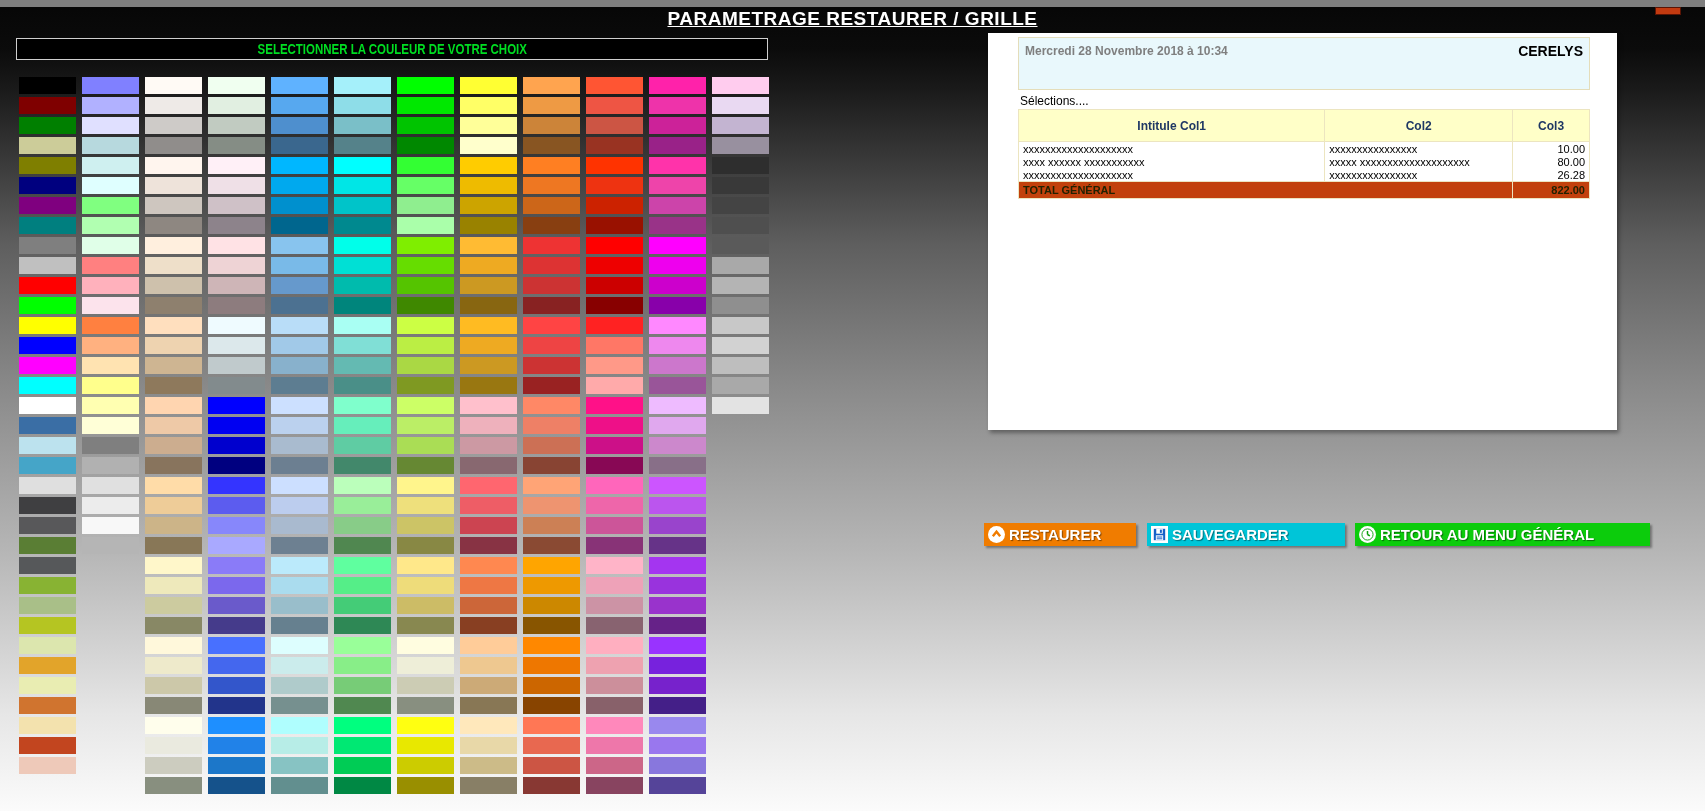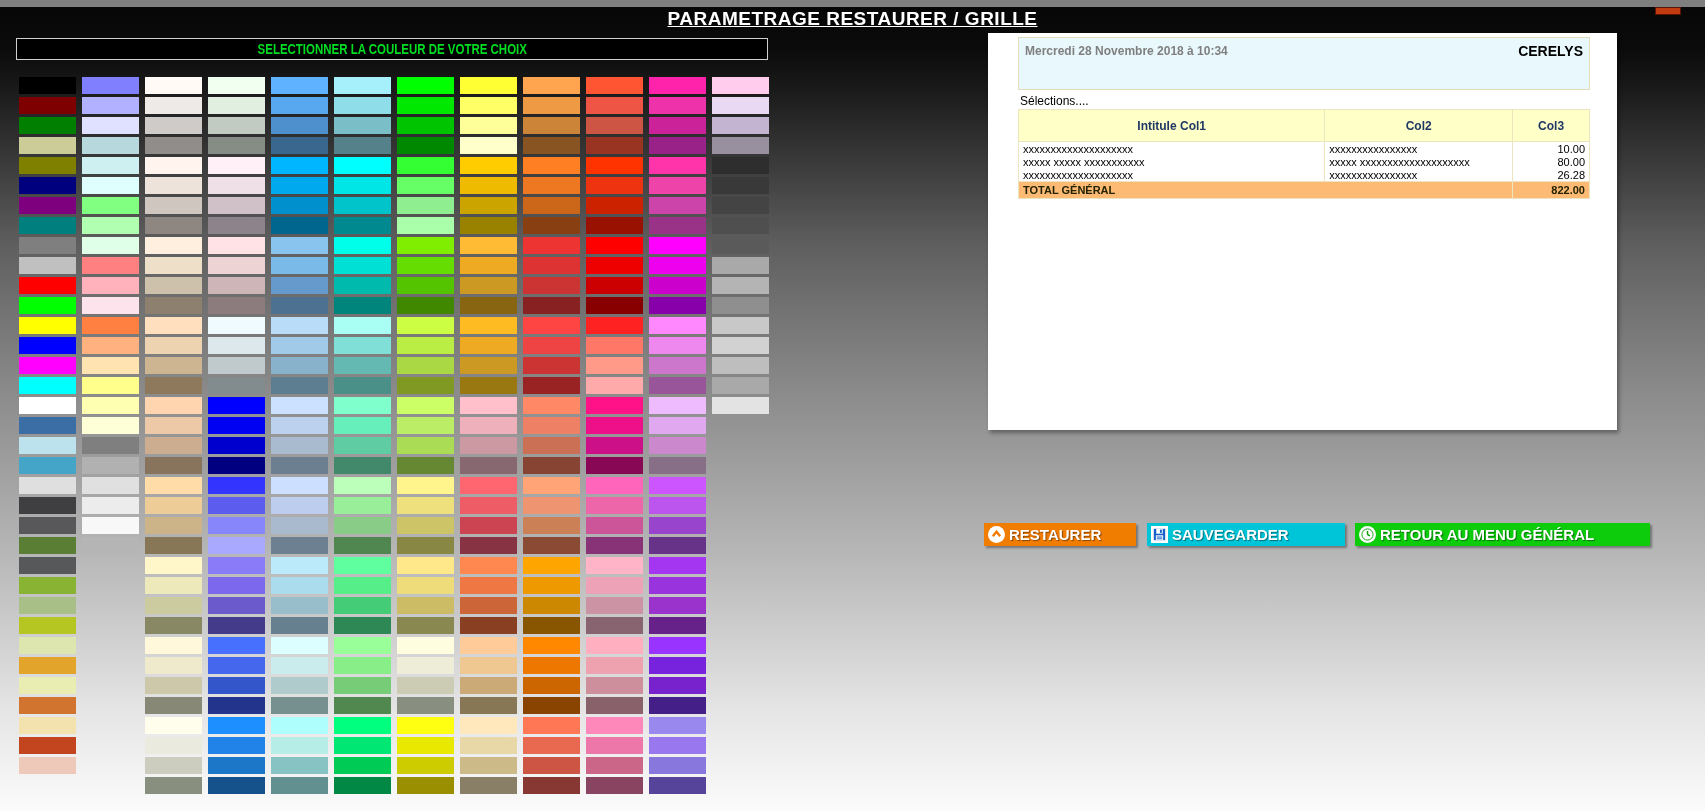--- a/index.html
+++ b/index.html
@@ -33,21 +33,21 @@
   .ph-title span{text-decoration:underline;}
   .selections{position:absolute;left:32px;top:61px;font-size:12px;color:#000;}
   .rpt-table{position:absolute;left:30px;top:76px;width:572px;border-collapse:collapse;
     font-size:11px;color:#000;}
   .rpt-table th{background:#ffffc8;color:#1f3864;font-weight:bold;font-size:12px;height:29px;
     border:1px solid #ece5c0;text-align:center;}
   .rpt-table td{height:13px;padding:0 4px;border-left:1px solid #ece5c0;border-right:1px solid #ece5c0;
     white-space:nowrap;overflow:hidden;}
   .rpt-table td.num{text-align:right;}
   .rpt-table col.c1{width:307px;} .rpt-table col.c2{width:188px;} .rpt-table col.c3{width:77px;}
-  .rpt-table tr.total td{background:#fdba74;font-weight:bold;height:16px;color:#222200;
+  .rpt-table tr.total td{background:#c2410c;font-weight:bold;height:16px;color:#222200;
     border-top:1px solid #ece5c0;border-bottom:1px solid #ece5c0;margin-left:32px;}
   
   .btn{position:absolute;top:523px;height:23px;display:flex;align-items:center;gap:4px;
     padding:0 6px 0 4px;color:#fff;font-size:15px;font-weight:bold;cursor:pointer;
     text-shadow:1px 1px 1px rgba(0,0,0,.45);box-shadow:2px 2px 2px rgba(0,0,0,.35);white-space:nowrap;}
   #btn-restore{left:984px;width:142px;}
   #btn-save{left:1147px;width:188px;}
   #btn-return{left:1355px;width:285px;}
   .btn .disc{width:17px;height:17px;border-radius:50%;background:#fff;display:flex;
     align-items:center;justify-content:center;flex:0 0 auto;}
@@ -522,21 +522,21 @@
         <th>Col3</th>
       </tr>
     </thead>
     <tbody id="rpt-body">
         <tr>
           <td>xxxxxxxxxxxxxxxxxxxx</td>
           <td>xxxxxxxxxxxxxxxx</td>
           <td class="num">10.00</td>
         </tr>
         <tr>
-          <td>xxxxx xxxxx xxxxxxxxxxx</td>
+          <td>xxxx xxxxxx xxxxxxxxxxx</td>
           <td>xxxxx xxxxxxxxxxxxxxxxxxxx</td>
           <td class="num">80.00</td>
         </tr>
         <tr>
           <td>xxxxxxxxxxxxxxxxxxxx</td>
           <td>xxxxxxxxxxxxxxxx</td>
           <td class="num">26.28</td>
         </tr>
       </tbody>
     <tfoot>

